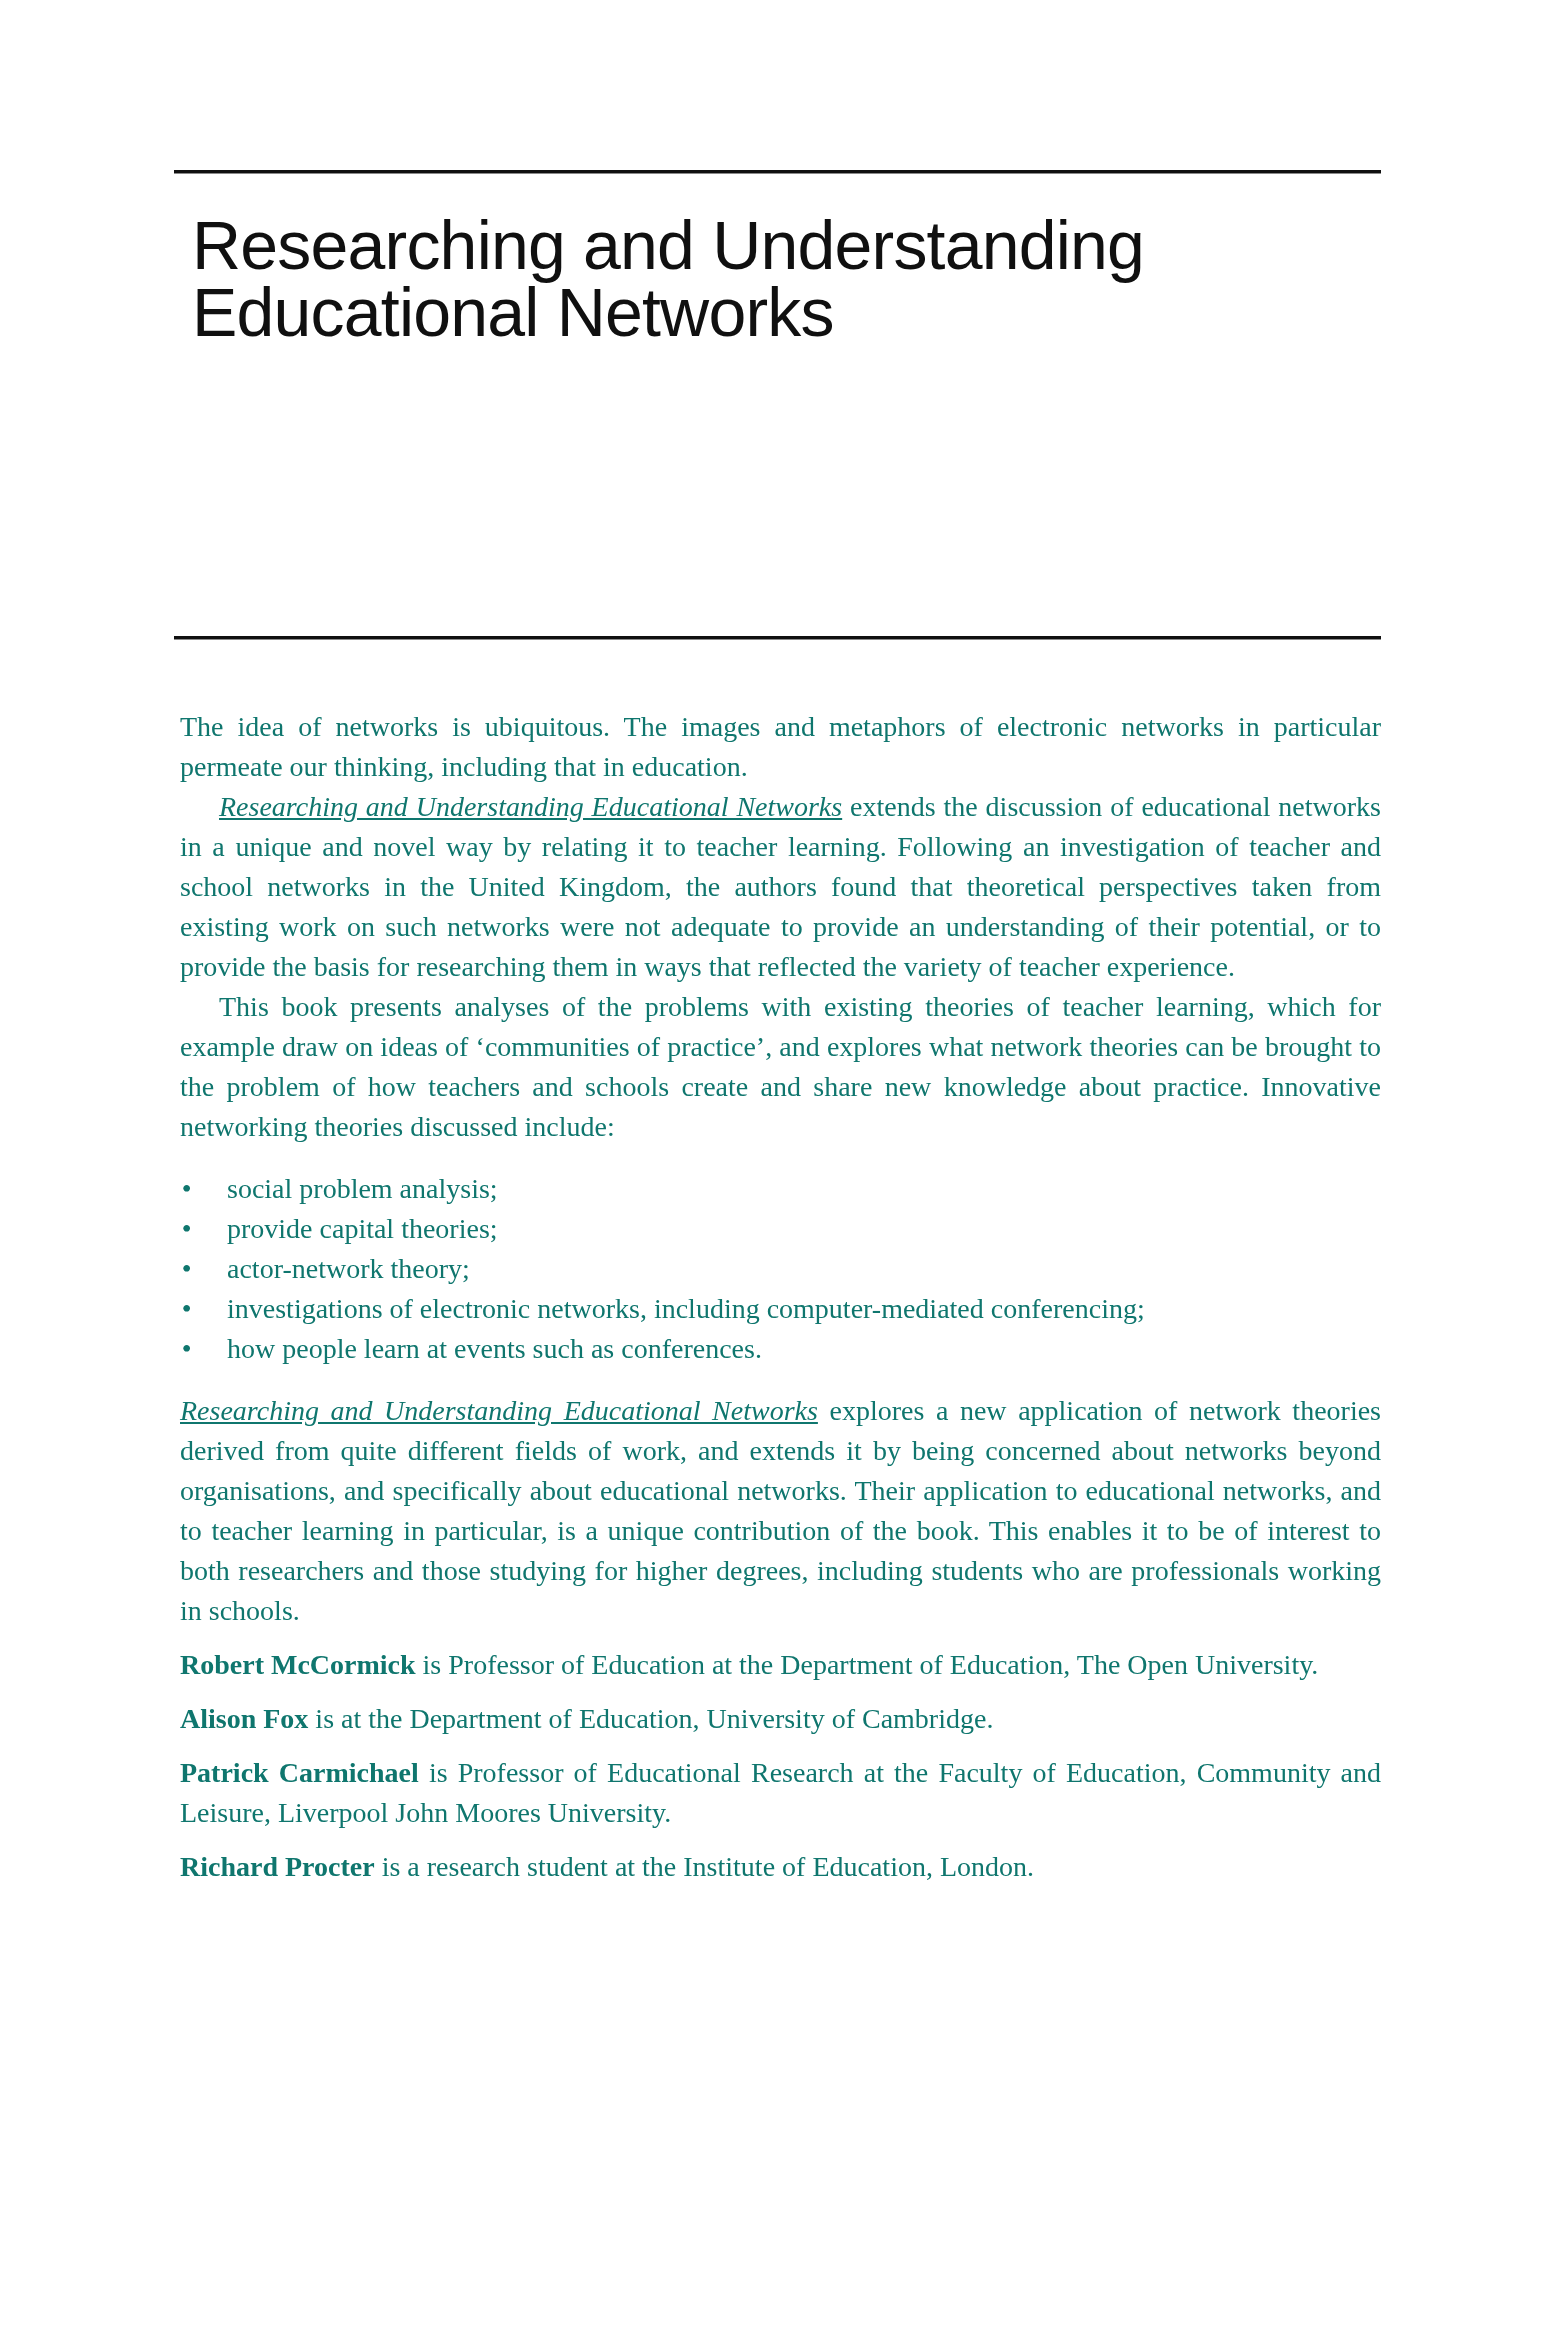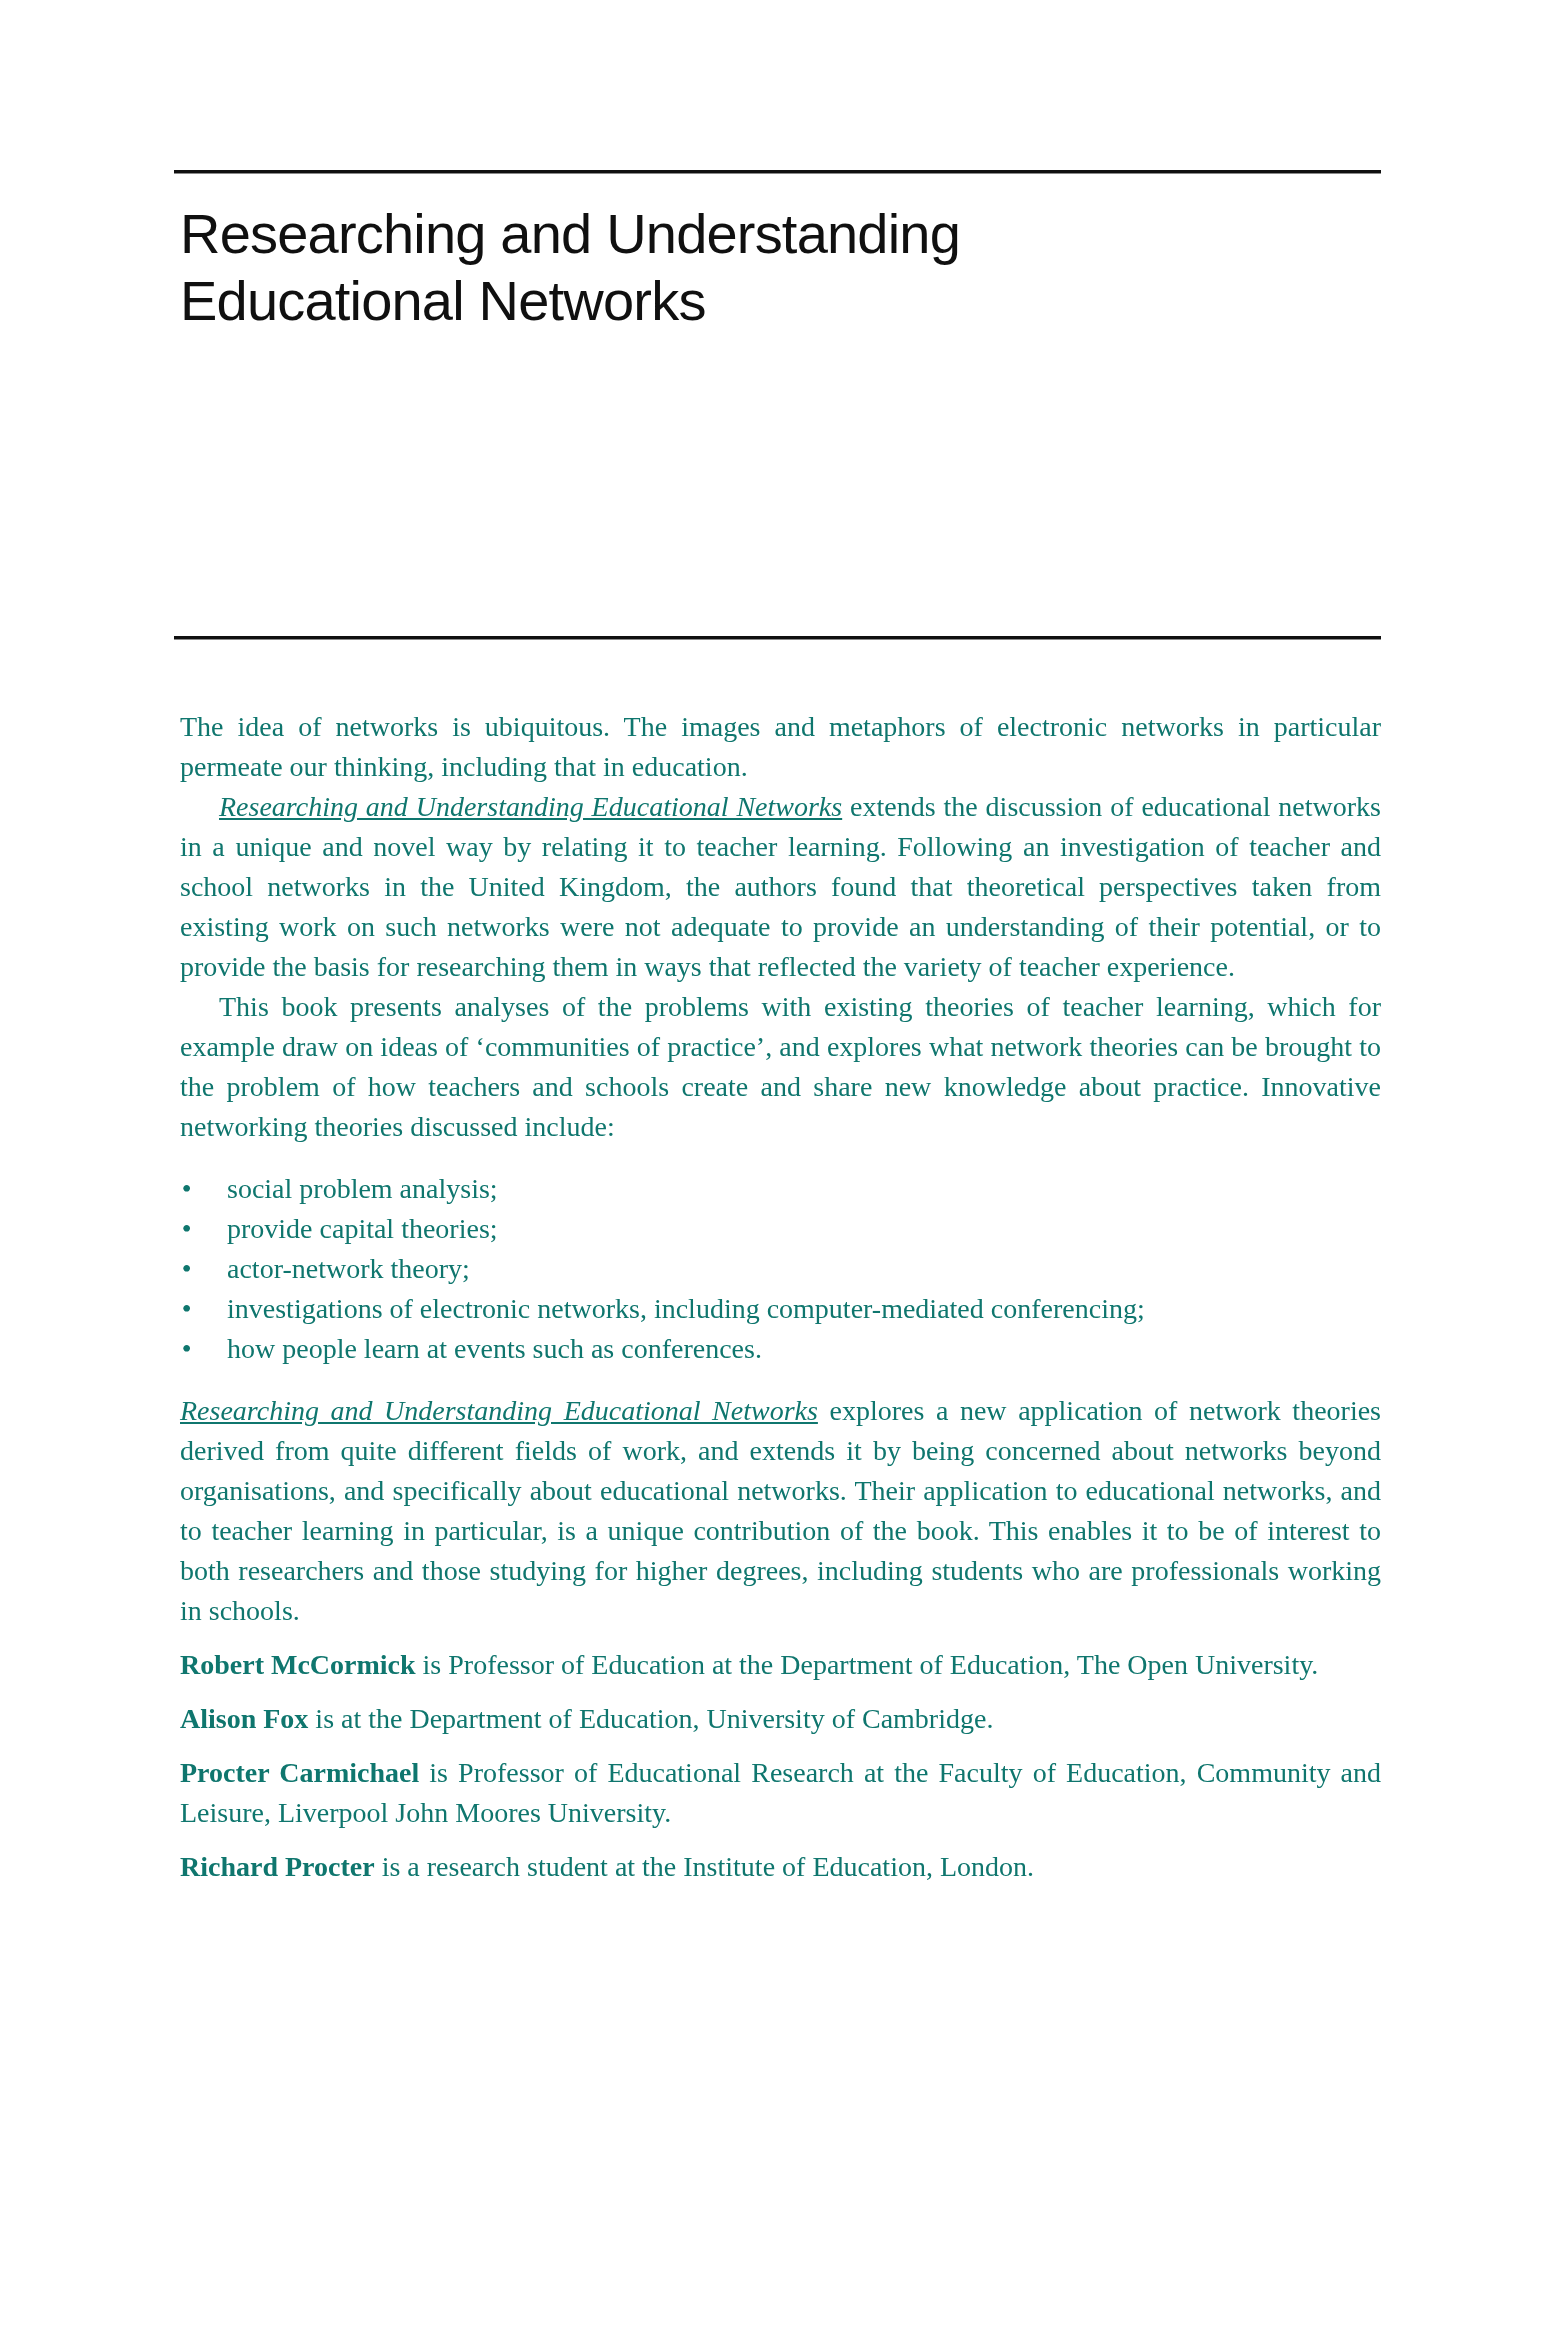--- a/index.html
+++ b/index.html
@@ -21,24 +21,24 @@
     height: 3.4px;
     background: #101010;
     border-bottom: 0.8px solid #8a8a8a;
   }
   .rule-top { top: 170px; }
   .rule-mid { top: 636px; }
   .title {
     position: absolute;
     left: 180px;
     top: 200px;
-    margin: 0;
+    margin: 12px;
     font-family: "Liberation Sans", sans-serif;
     font-weight: 400;
-    font-size: 56px;
+    font-size: 68px;
     line-height: 67px;
     letter-spacing: -0.8px;
     color: #101010;
   }
   .title-line { display: block; }
   .blurb {
     position: absolute;
     left: 180px;
     top: 707px;
     width: 1201px;
@@ -121,21 +121,21 @@
 
     <p class="para spaced">
       <strong>Robert McCormick</strong><span> is Professor of Education at the Department of Education, The Open University.</span>
     </p>
 
     <p class="para spaced">
       <strong>Alison Fox</strong><span> is at the Department of Education, University of Cambridge.</span>
     </p>
 
     <p class="para spaced">
-      <strong>Procter Carmichael</strong><span> is Professor of Educational Research at the Faculty of Education, Community and Leisure, Liverpool John Moores University.</span>
+      <strong>Patrick Carmichael</strong><span> is Professor of Educational Research at the Faculty of Education, Community and Leisure, Liverpool John Moores University.</span>
     </p>
 
     <p class="para spaced">
       <strong>Richard Procter</strong><span> is a research student at the Institute of Education, London.</span>
     </p>
 
   </div>
 </div>
 
 

